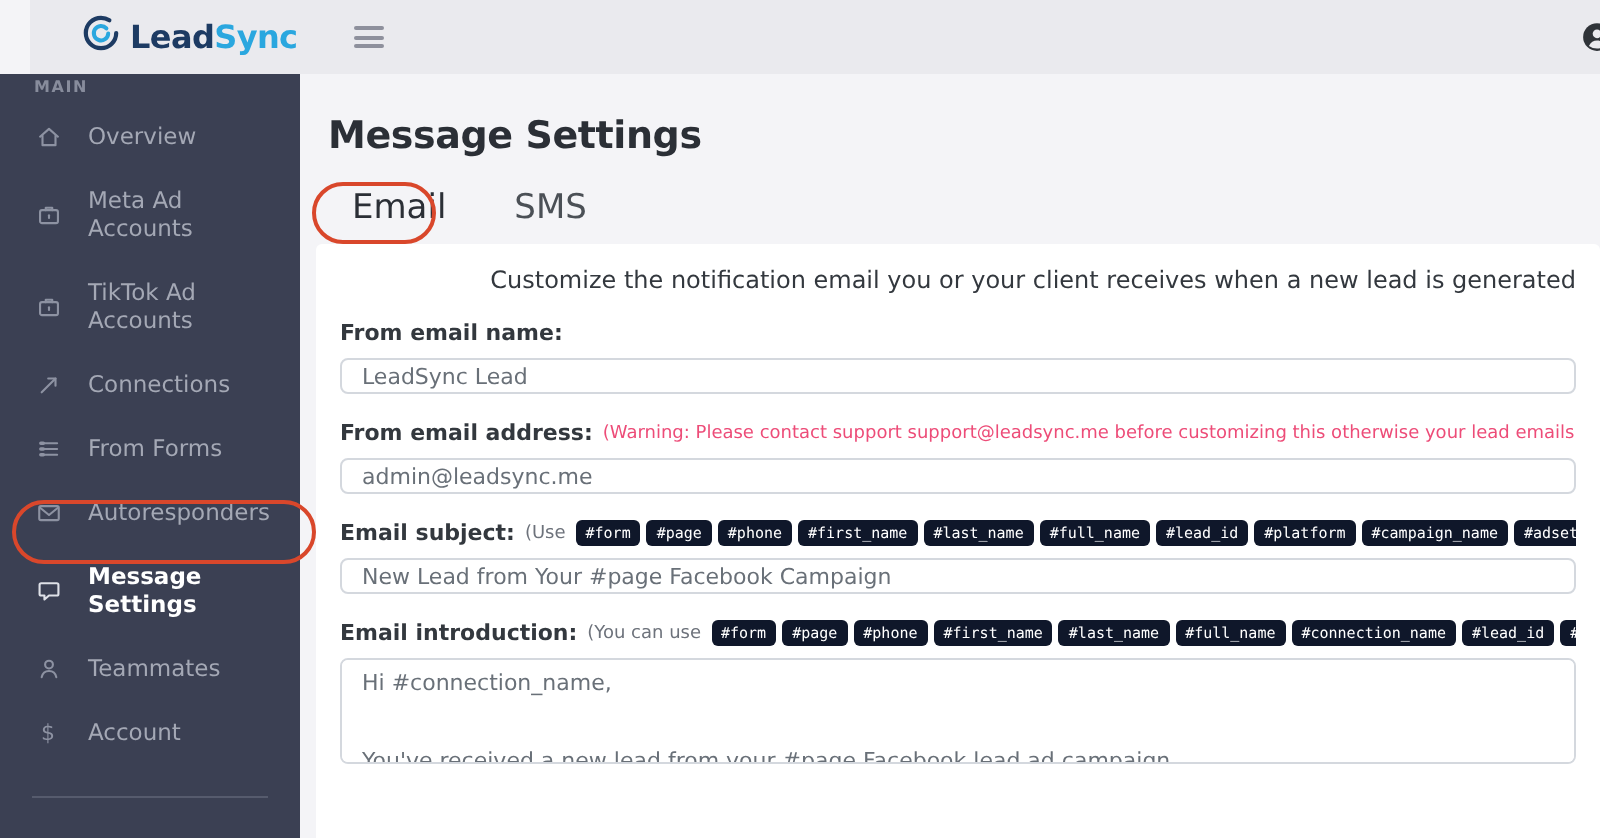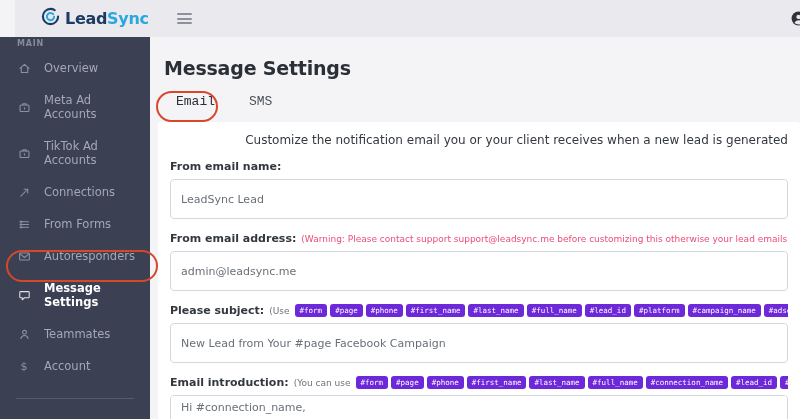--- a/index.html
+++ b/index.html
@@ -24,31 +24,31 @@
   .nav-item.active { color:#ffffff; font-weight:600; }
   .nav-item.active .ico { color:#dfe1e8; }
   .ico svg { width:13px; height:13px; stroke:currentColor; fill:none; stroke-width:1.3; stroke-linecap:round; stroke-linejoin:round; }
   .ico-text { font-size:11px; color:inherit; }
   .sidebar-divider { height:1px; background:#565b6d; margin:16px 16px 14px 16px; }
 
   
   .main { position:absolute; top:37px; left:150px; width:650px; height:382px; background:#f4f4f7; }
   .page-title { font-size:19px; font-weight:700; color:#2b2f36; letter-spacing:-0.2px; margin:20px 0 0 14px; }
   .tabs { display:flex; align-items:center; gap:6px; margin:10px 0 0 12px; }
-  .tab { font-size:13px; padding:5px 14px; color:#4b5056; cursor:pointer; border-radius:4px 4px 0 0;font-family:Liberation Mono, monospace; }
+  .tab { font-size:17px; padding:5px 14px; color:#4b5056; cursor:pointer; border-radius:4px 4px 0 0; }
   .tab.active { color:#2b2f36; }
   .card { position:absolute; top:85px; left:8px; width:642px; height:297px; background:#ffffff; border-radius:3px 3px 0 0; padding:11px 12px 0 12px; overflow:hidden; }
   .card-intro { font-size:12px; font-weight:500; color:#33383e;text-align:right; }
   .field-label-row { display:flex; align-items:center; gap:5px; white-space:nowrap; overflow:hidden; margin-top:13px; }
   .field-label { font-size:11px; font-weight:600; color:#33383e; flex:0 0 auto; }
   .warning-text { font-size:9px; color:#ed4c78; overflow:hidden; text-overflow:clip; }
   .hint-text { font-size:9px; color:#6d727b; flex:0 0 auto; }
   .badges { display:flex; gap:3px; flex:0 0 auto; }
-  .badge { background:#6d28d9; color:#ffffff; font-family:"DejaVu Sans Mono","Liberation Mono",monospace; font-size:7.5px; padding:2.5px 5px; border-radius:3px; line-height:1; }
-  .text-input { display:block; width:100%; height:40px; margin-top:6px; border:1px solid #d4d8de; border-radius:4px; background:#fff; padding:0 10px; font-size:11px; color:#697078; font-family:inherit; outline:none; }
+  .badge { background:#0f172a; color:#ffffff; font-family:"DejaVu Sans Mono","Liberation Mono",monospace; font-size:7.5px; padding:2.5px 5px; border-radius:3px; line-height:1; }
+  .text-input { display:block; width:100%; height:18px; margin-top:6px; border:1px solid #d4d8de; border-radius:4px; background:#fff; padding:0 10px; font-size:11px; color:#697078; font-family:inherit; outline:none; }
   .text-area { display:block; width:100%; margin-top:6px; border:1px solid #d4d8de; border-radius:4px; background:#fff; padding:2px 10px; font-size:11px; line-height:1.75; color:#697078; font-family:inherit; resize:none; outline:none; }
   .ta-intro { height:53px; }
 
   
   .annotation { position:absolute; border:2.5px solid #d9472b; border-radius:50px; pointer-events:none; }
   .annotation.sidebar-oval { left:6px; top:250px; width:152px; height:32px; }
   .annotation.tab-oval { left:156px; top:91px; width:62px; height:31px; }
 
   
   .avatar { width:15px; height:15px; cursor:pointer; }
@@ -187,21 +187,21 @@
       </div>
       <input class="text-input" type="text" value="LeadSync Lead" style="">
 
       <div class="field-label-row">
         <span class="field-label">From email address:</span>
         <span class="warning-text">(Warning: Please contact support support@leadsync.me before customizing this otherwise your lead emails will be rejected)</span>
       </div>
       <input class="text-input" type="text" value="admin@leadsync.me" style="">
 
       <div class="field-label-row">
-        <span class="field-label">Please subject:</span>
+        <span class="field-label">Email subject:</span>
         <span class="hint-text">(Use</span>
         <span class="badges">
             <span class="badge">#form</span>
             <span class="badge">#page</span>
             <span class="badge">#phone</span>
             <span class="badge">#first_name</span>
             <span class="badge">#last_name</span>
             <span class="badge">#full_name</span>
             <span class="badge">#lead_id</span>
             <span class="badge">#platform</span>

